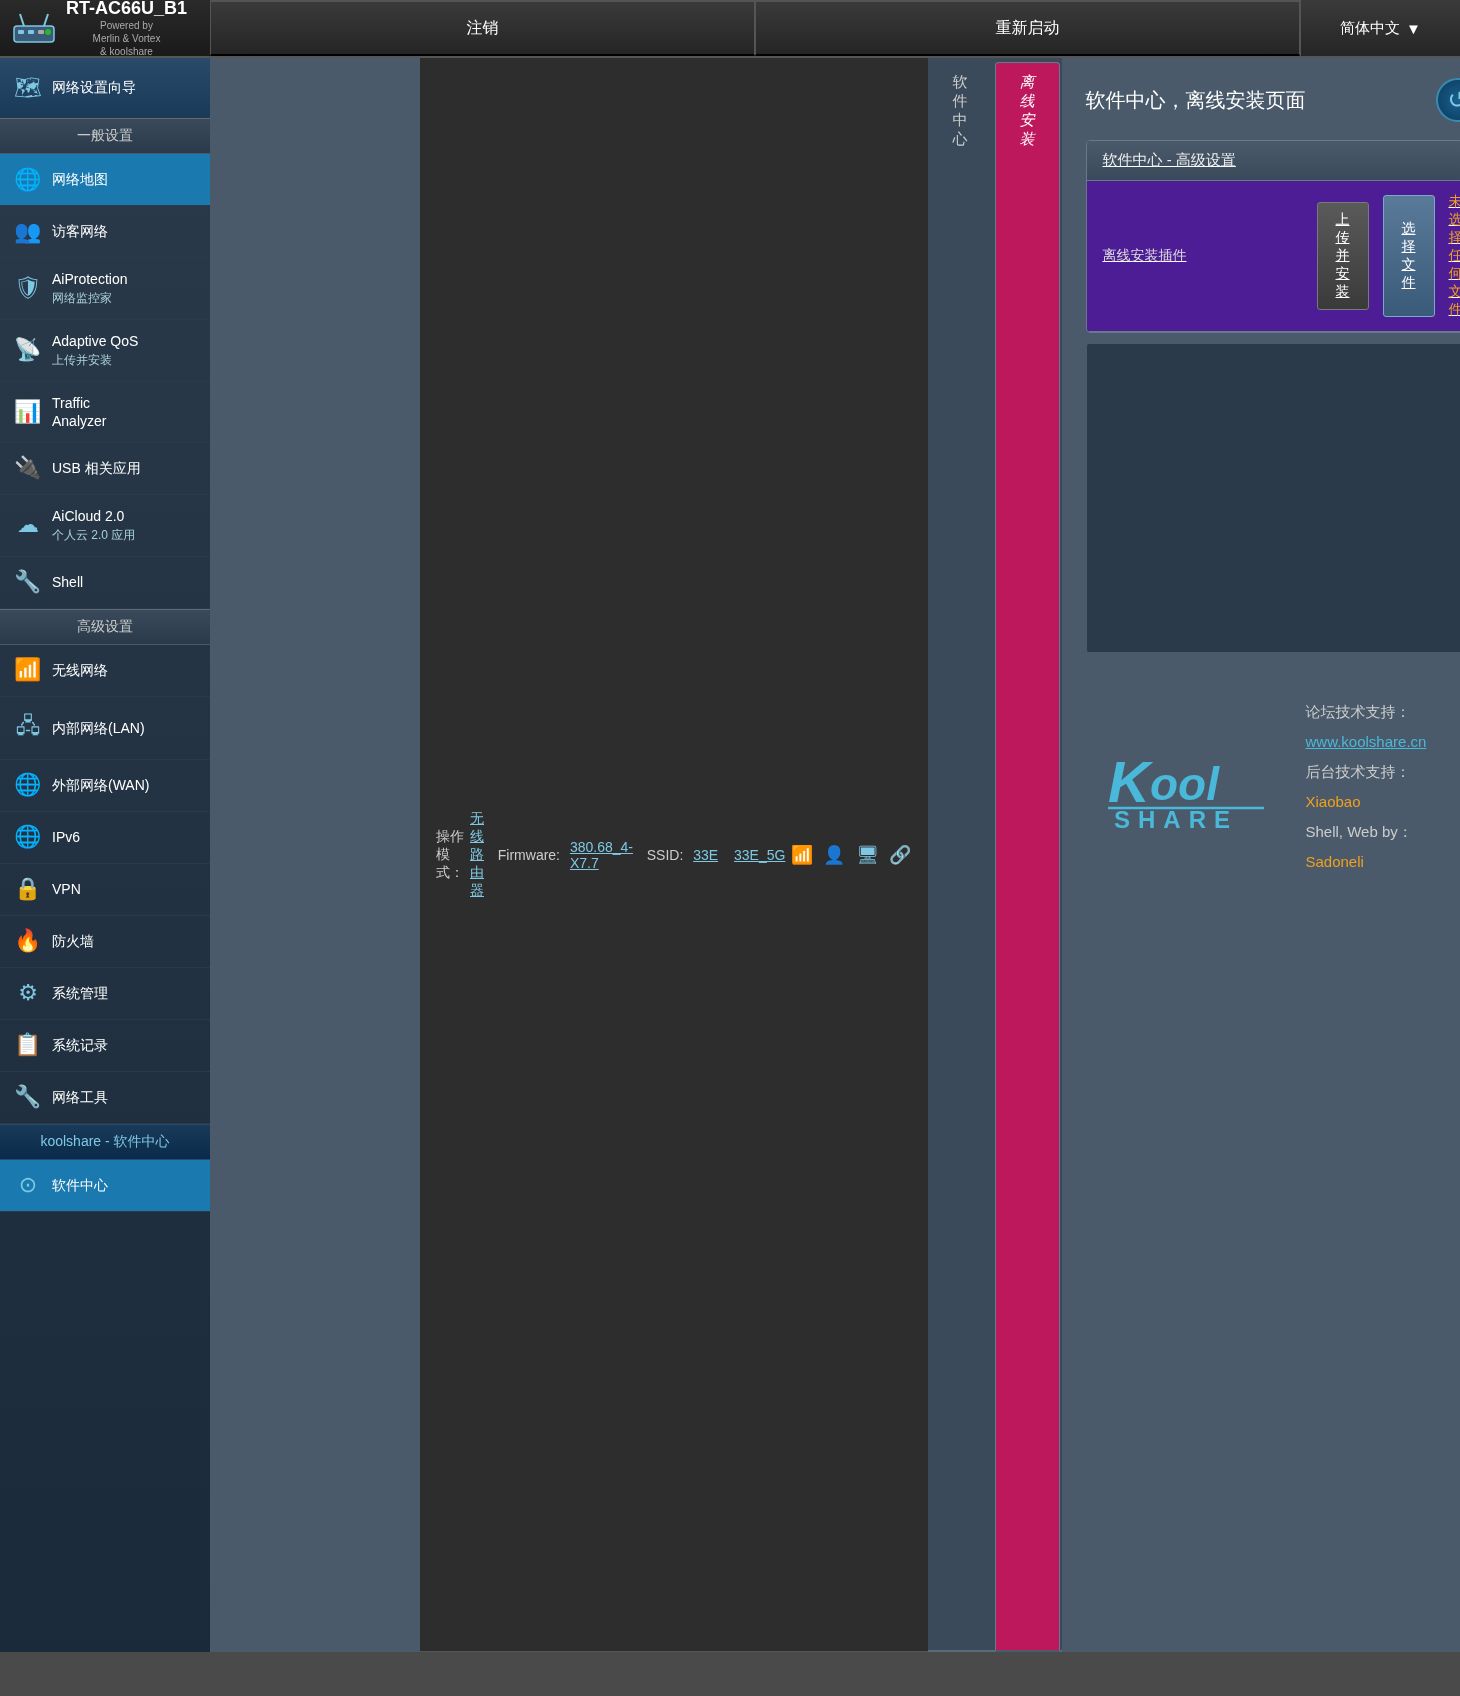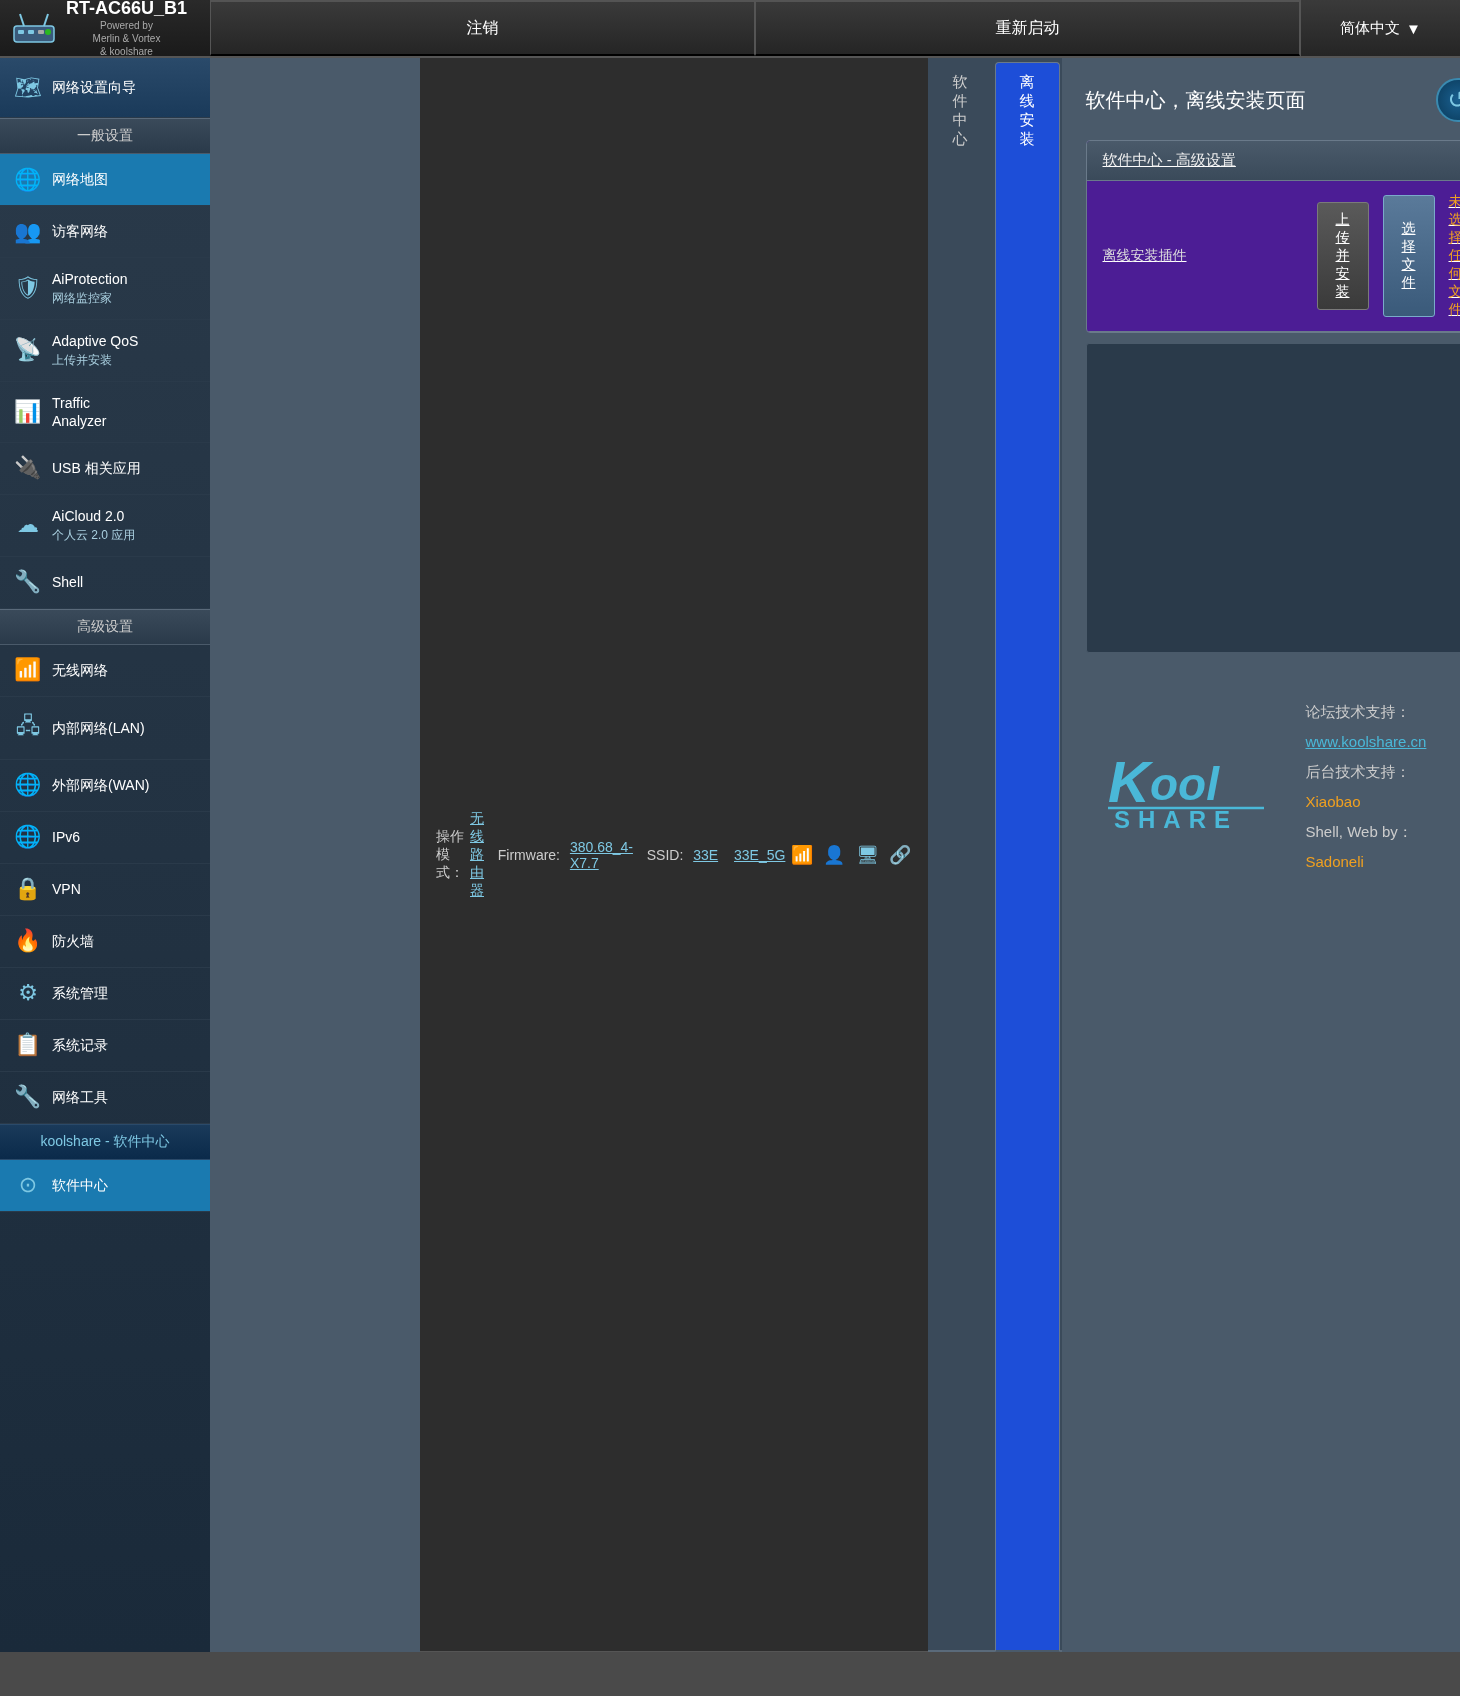--- a/index.html
+++ b/index.html
@@ -150,25 +150,26 @@
       cursor: pointer;
       border-top: 1px solid transparent;
       border-left: 1px solid transparent;
       border-right: 1px solid transparent;
       margin-right: 2px;
       border-radius: 4px 4px 0 0;
       background: transparent;
       transition: background 0.15s;
     }
     .tab.active {
-      background: #1d4ed8;
+      background: #be185d;
       color: #fff;
       border-color: #6a7a8a;
       border-bottom: 2px solid #4a5a6a;
       margin-bottom: -2px;
+      font-style: italic;
     }
 
     
     .page-content {
       padding: 20px 24px;
       flex: 1;
     }
     .page-header-row {
       display: flex;
       align-items: center;

